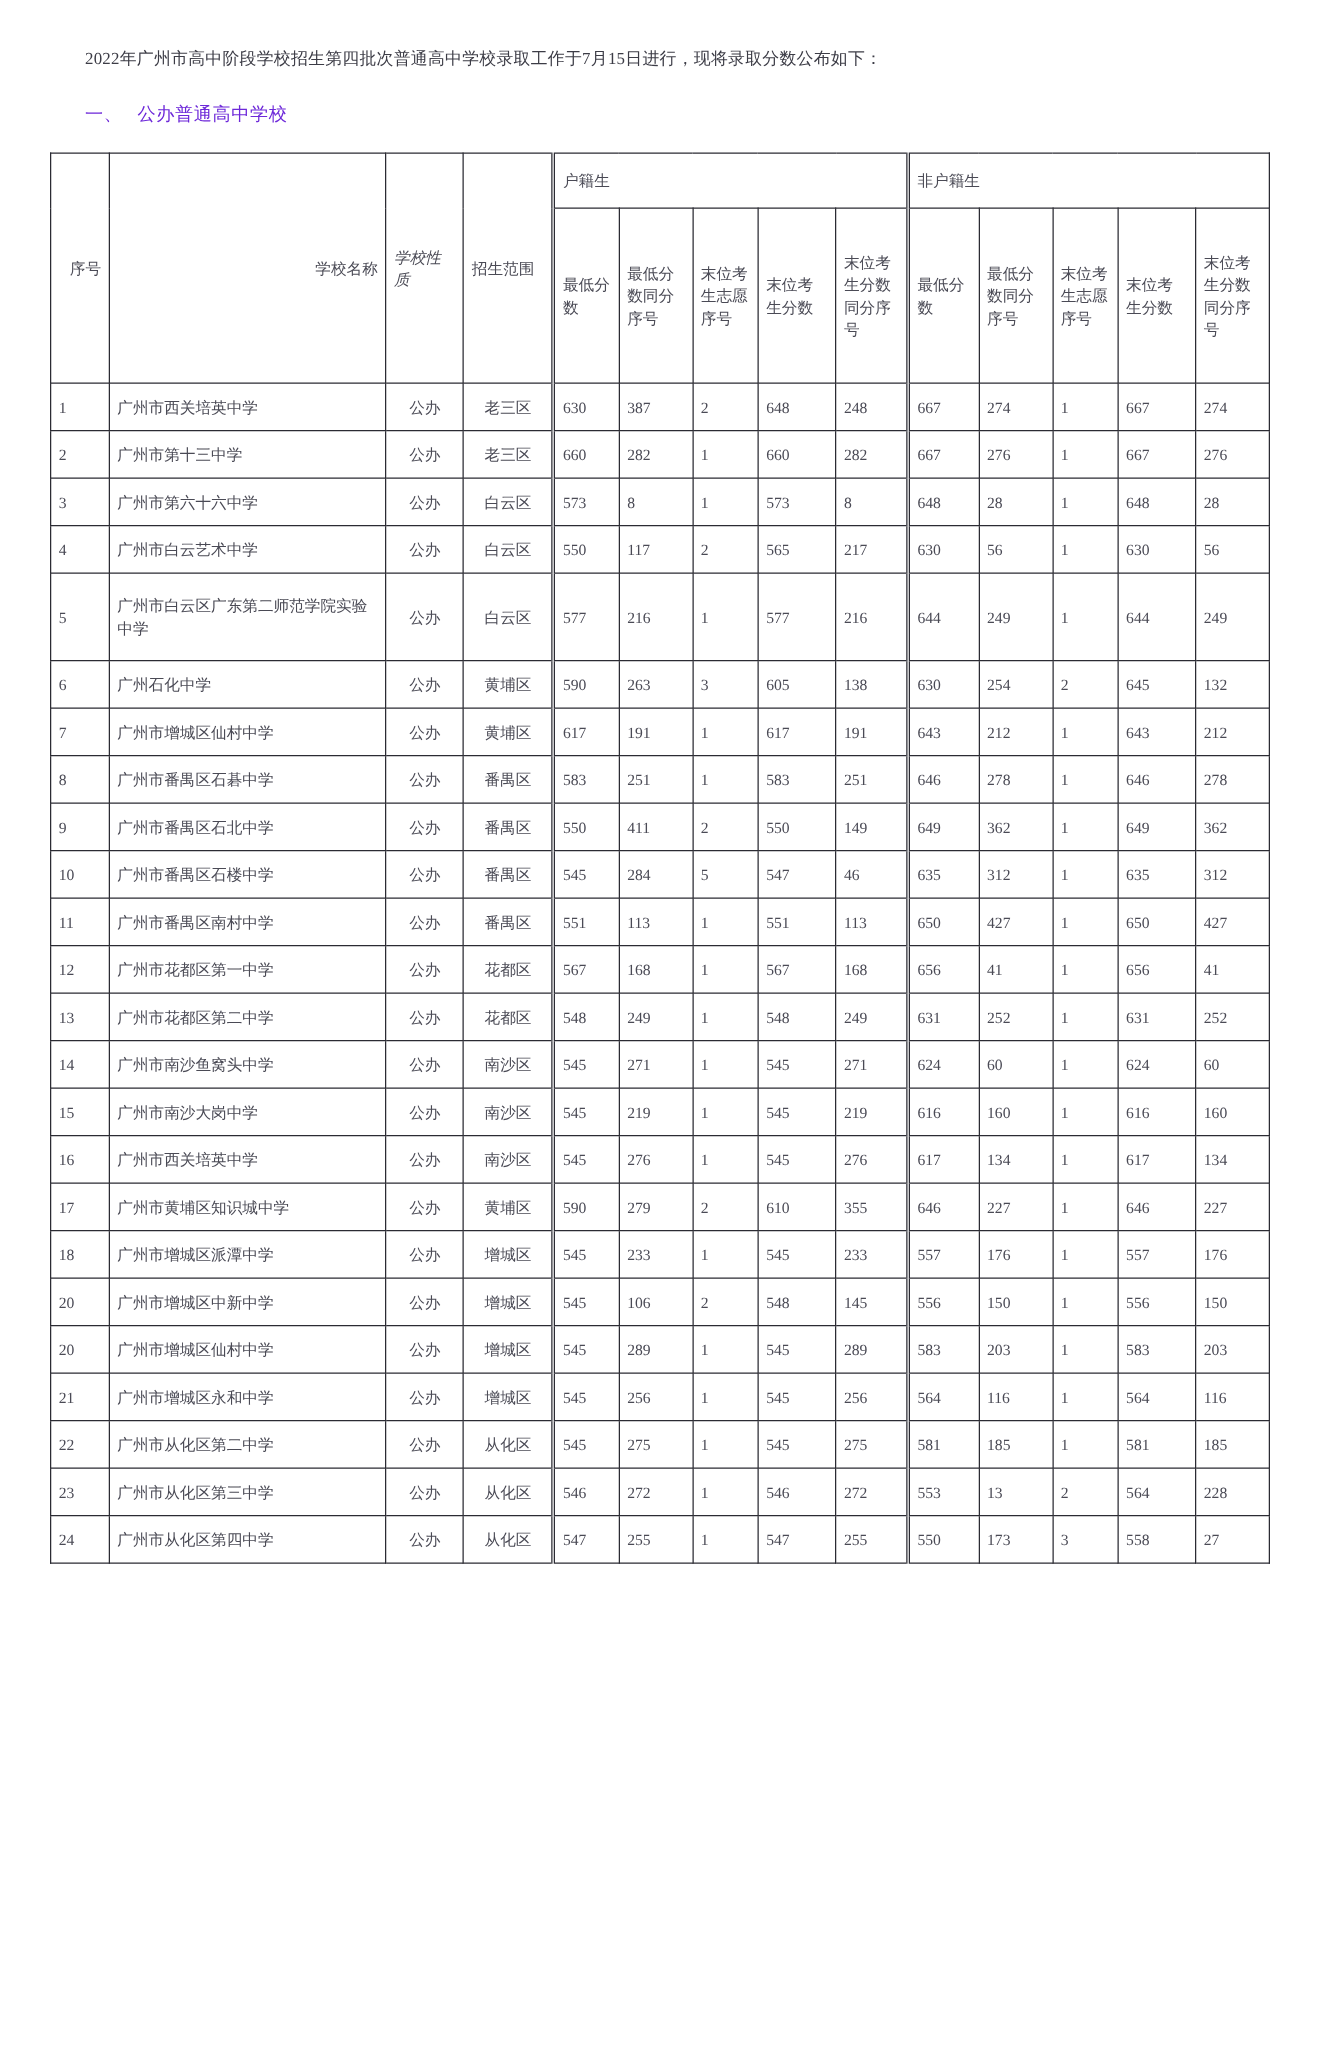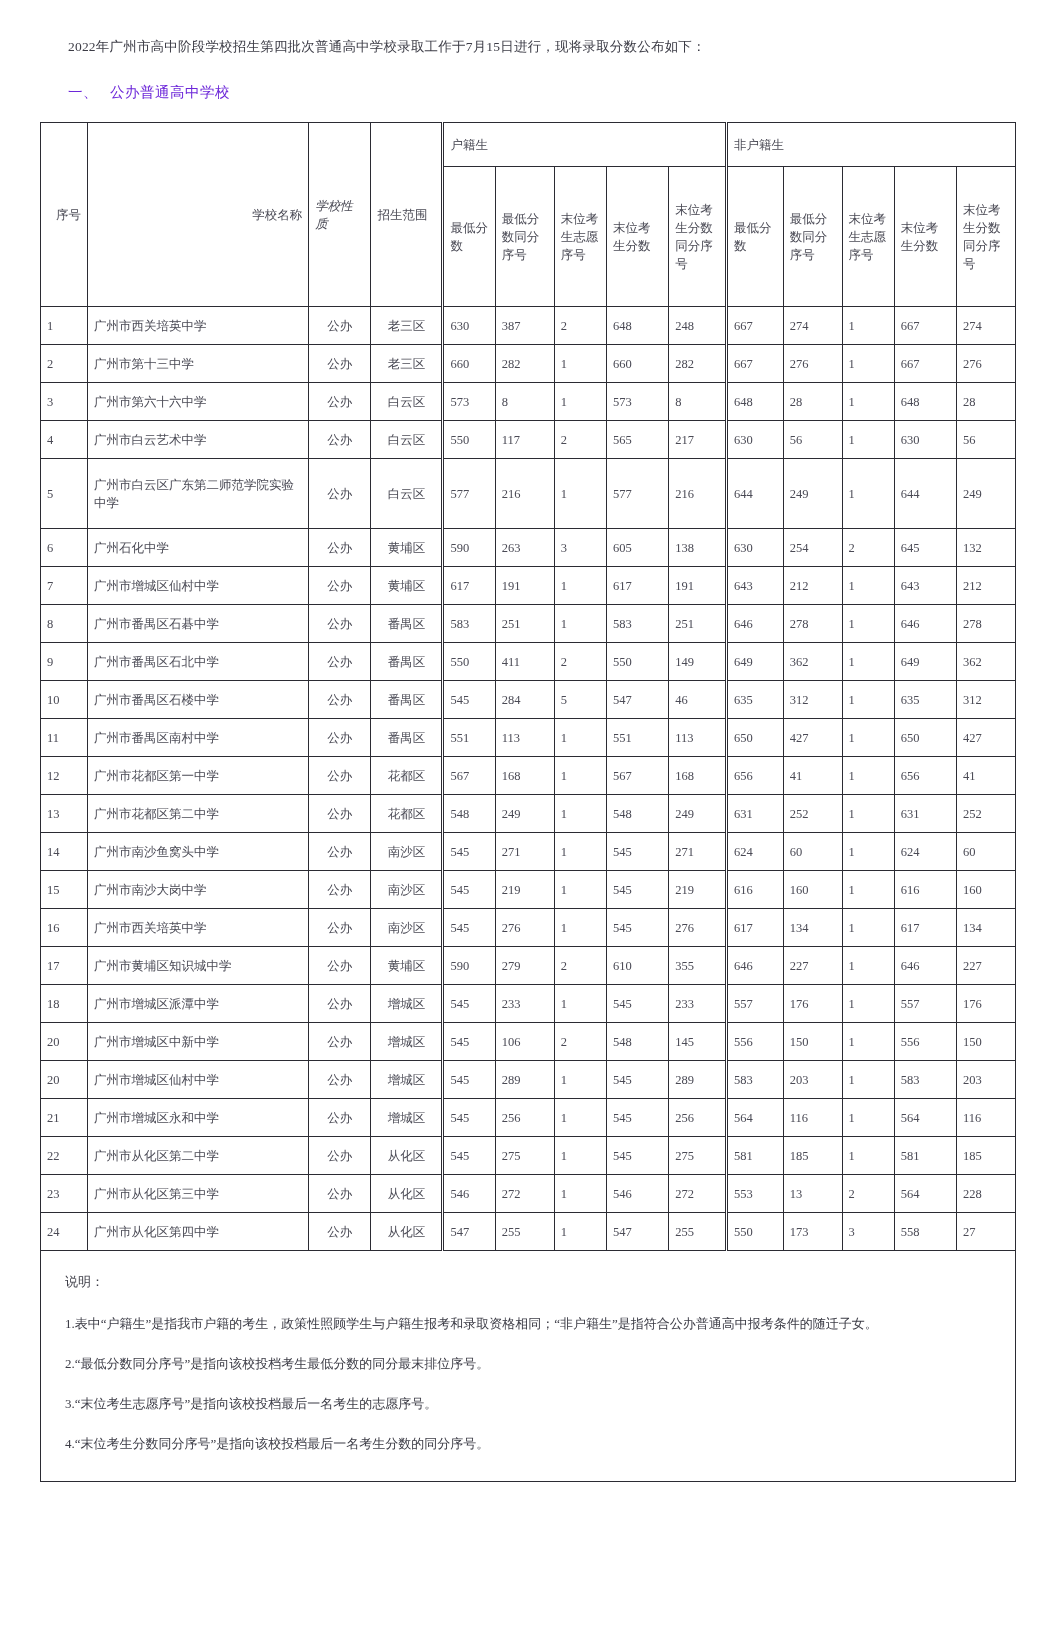--- a/index.html
+++ b/index.html
@@ -523,23 +523,14 @@
           <td class="c-num">255</td>
           <td class="c-num grp-start">550</td>
           <td class="c-num">173</td>
           <td class="c-num">3</td>
           <td class="c-num">558</td>
           <td class="c-num">27</td>
         </tr>
       </tbody>
   </table>
 
-  <div class="notes-box">
-    <p class="notes-title">说明：</p>
-    <div id="notes-list">
-        <p class="note">1.表中“户籍生”是指我市户籍的考生，政策性照顾学生与户籍生报考和录取资格相同；“非户籍生”是指符合公办普通高中报考条件的随迁子女。</p>
-        <p class="note">2.“最低分数同分序号”是指向该校投档考生最低分数的同分最末排位序号。</p>
-        <p class="note">3.“末位考生志愿序号”是指向该校投档最后一名考生的志愿序号。</p>
-        <p class="note">4.“末位考生分数同分序号”是指向该校投档最后一名考生分数的同分序号。</p>
-      </div>
-  </div>
 
 </div>
 
 </body></html>

